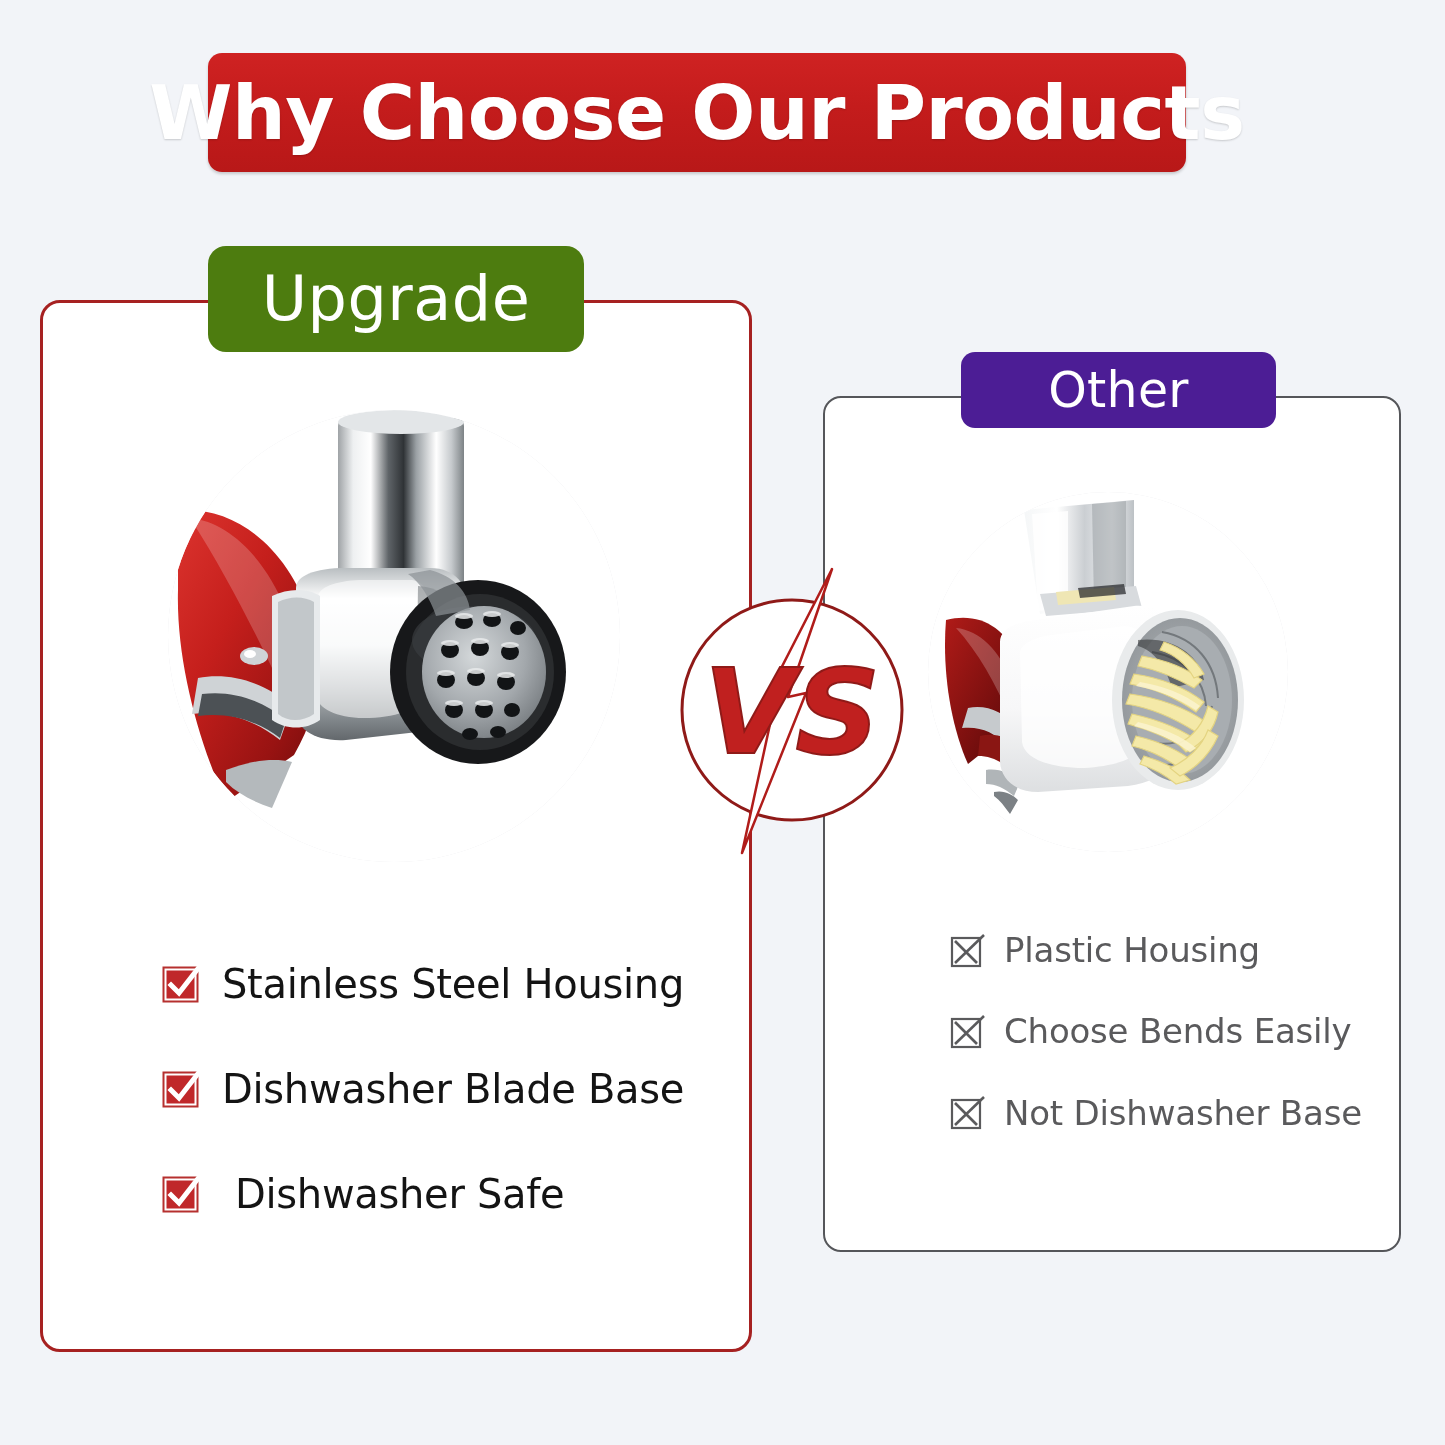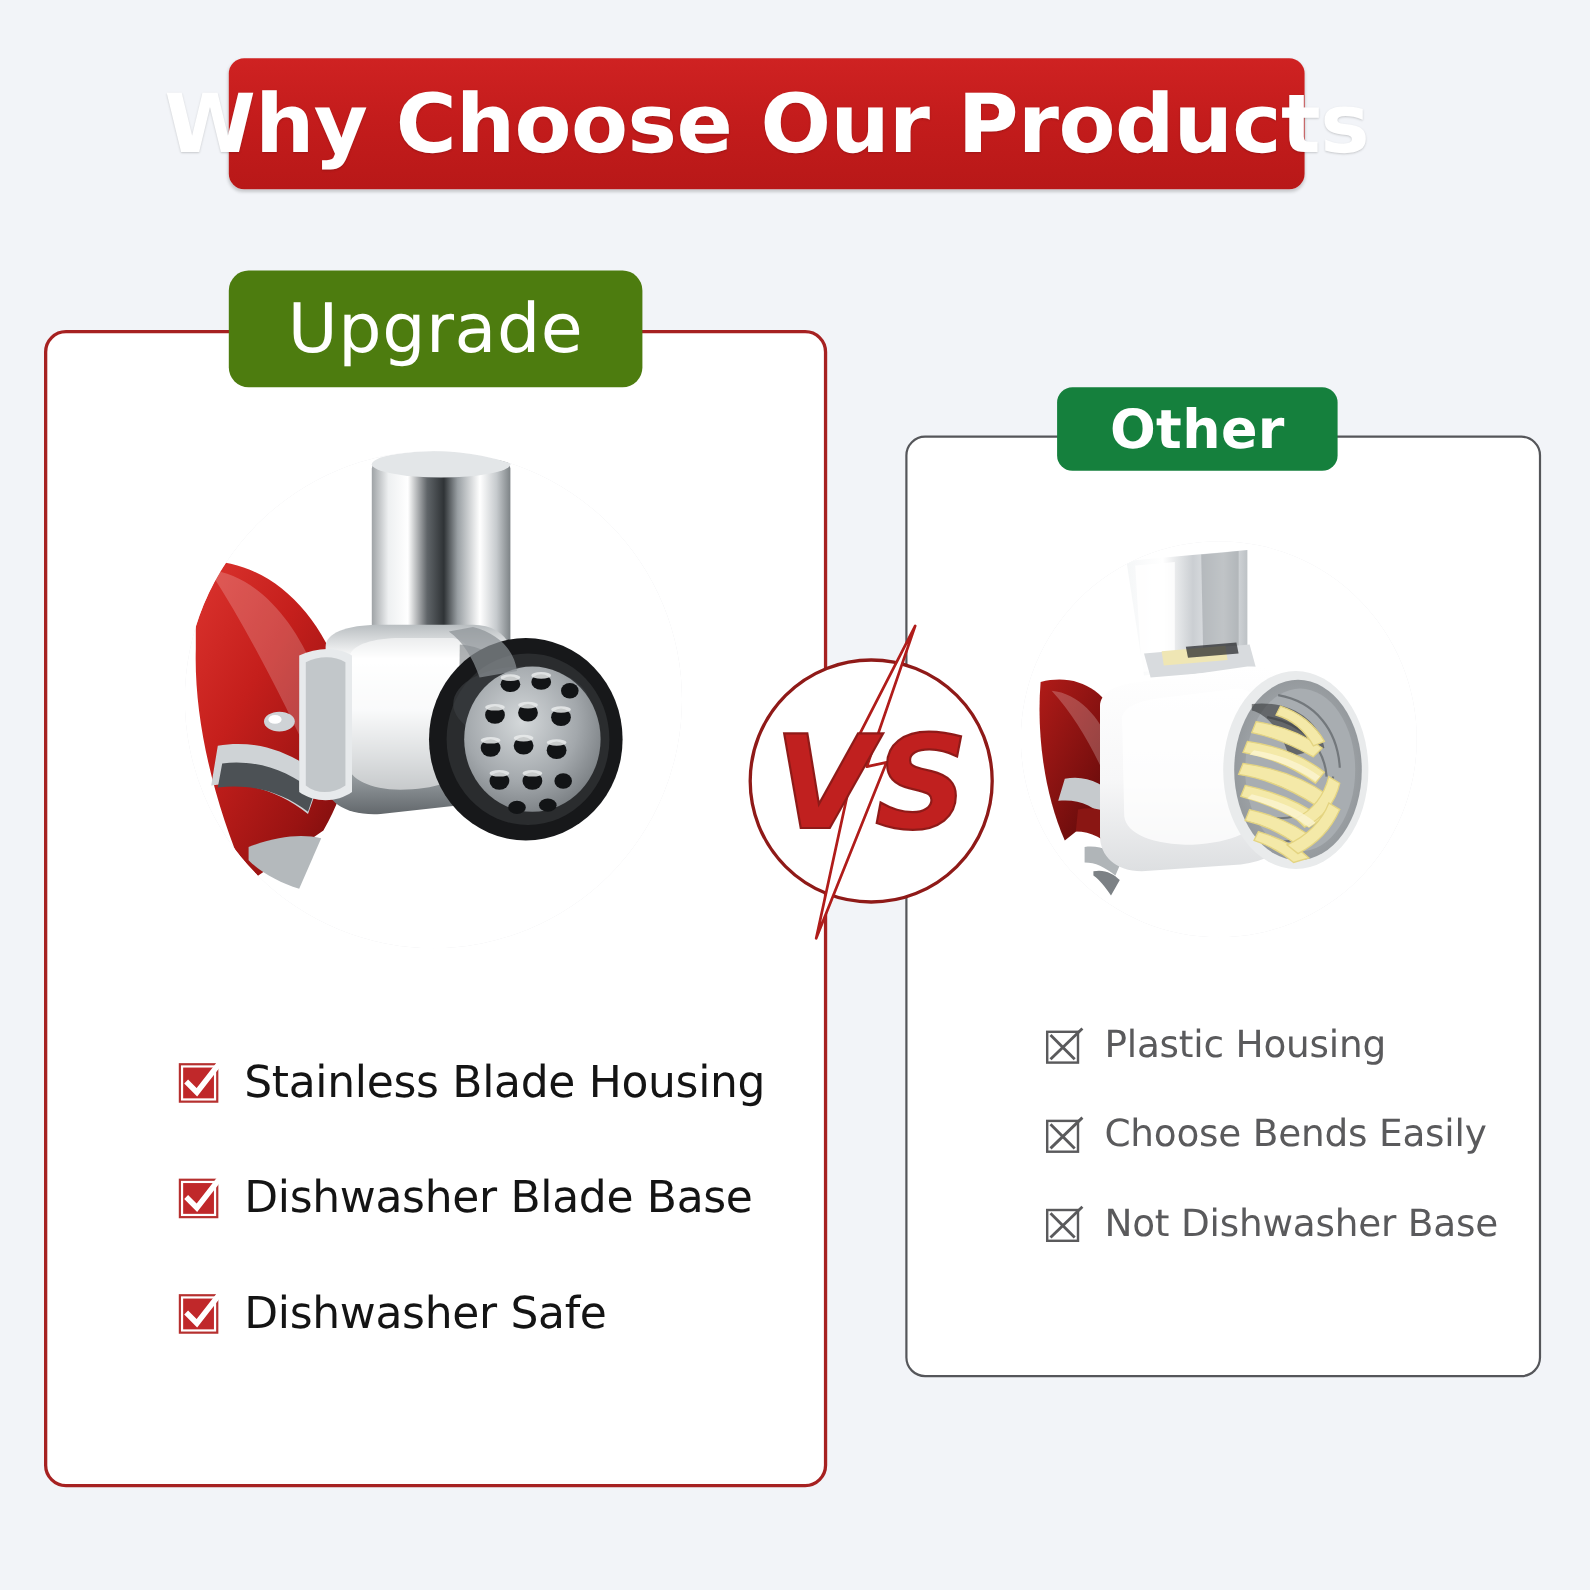--- a/index.html
+++ b/index.html
@@ -88,26 +88,26 @@
     height: 106px;
     border-radius: 18px;
     background: #4d7c0f;
     font-size: 62px;
     font-weight: 500;
     letter-spacing: 0.5px;
   }
   .badge-other {
     left: 961px;
     top: 352px;
-    width: 255px;
+    width: 315px;
     height: 76px;
     border-radius: 14px;
-    background: #15803d;
+    background: #4c1d95;
     font-size: 49px;
-    font-weight: 700;
+    font-weight: 400;
     letter-spacing: 0.3px;
   }
 
   
   .photo {
     position: absolute;
     border-radius: 50%;
     overflow: hidden;
   }
   .photo-upgrade {
@@ -143,21 +143,21 @@
     z-index: 4;
   }
   .list-upgrade { left: 162px; top: 962px; width: 520px; }
   .list-other   { left: 936px; top: 932px; width: 420px; }
 
   .feature-row {
     display: flex;
     align-items: center;
   }
   .list-upgrade .feature-row { margin-bottom: 61px; }
-  .list-upgrade .feature-row:last-child { margin-bottom: 0; }
+  .list-upgrade .feature-row:last-child { margin-bottom: 0; gap: 13px; }
   .list-other .feature-row { margin-bottom: 44px; padding-left: 14px; }
   .list-other .feature-row:last-child { margin-bottom: 0; }
 
   .mark-icon {
     flex: 0 0 auto;
     display: block;
   }
   .mark-check { width: 40px; height: 40px; margin-right: 20px; }
   .mark-cross { width: 36px; height: 36px; margin-right: 18px; }
 
@@ -396,21 +396,21 @@
   </div>
 
   <div class="feature-list list-upgrade">
 
     <div class="feature-row">
       <svg class="mark-icon mark-check" viewBox="0 0 40 40" xmlns="http://www.w3.org/2000/svg">
         <rect x="1.5" y="3.5" width="34" height="34" fill="#ffffff" stroke="#b6302f" stroke-width="2"></rect>
         <rect x="4.5" y="6.5" width="28" height="28" fill="#c0282a"></rect>
         <path d="M9 21 L 17 29 L 38 2" fill="none" stroke="#ffffff" stroke-width="5" stroke-linecap="square" stroke-linejoin="miter"></path>
       </svg>
-      <span class="feature-label label-upgrade">Stainless Blade Housing</span>
+      <span class="feature-label label-upgrade">Stainless Steel Housing</span>
     </div>
 
     <div class="feature-row">
       <svg class="mark-icon mark-check" viewBox="0 0 40 40" xmlns="http://www.w3.org/2000/svg">
         <rect x="1.5" y="3.5" width="34" height="34" fill="#ffffff" stroke="#b6302f" stroke-width="2"></rect>
         <rect x="4.5" y="6.5" width="28" height="28" fill="#c0282a"></rect>
         <path d="M9 21 L 17 29 L 38 2" fill="none" stroke="#ffffff" stroke-width="5" stroke-linecap="square" stroke-linejoin="miter"></path>
       </svg>
       <span class="feature-label label-upgrade">Dishwasher Blade Base</span>
     </div>

